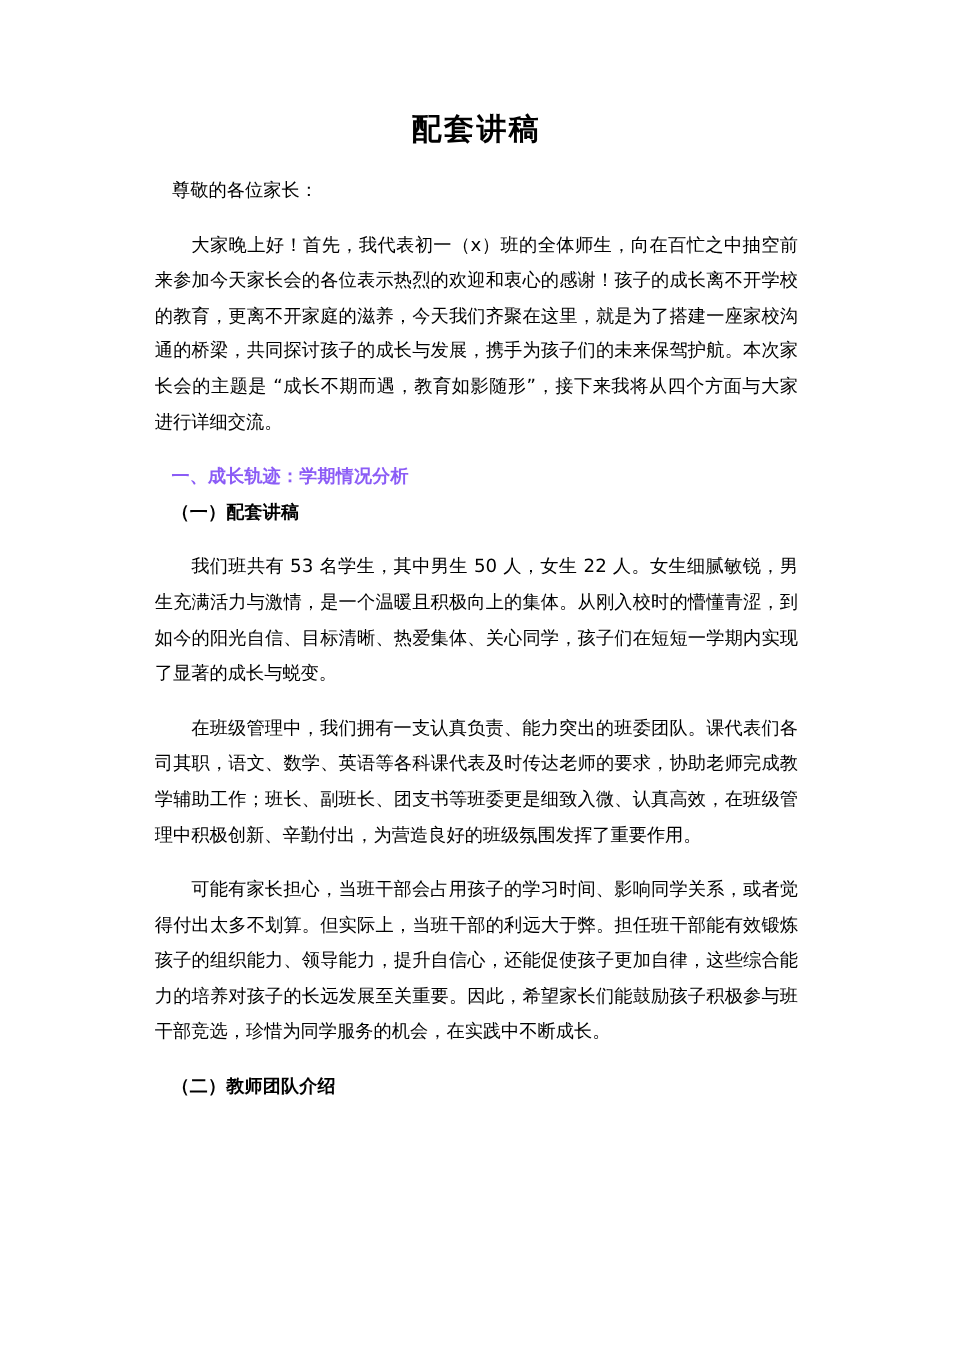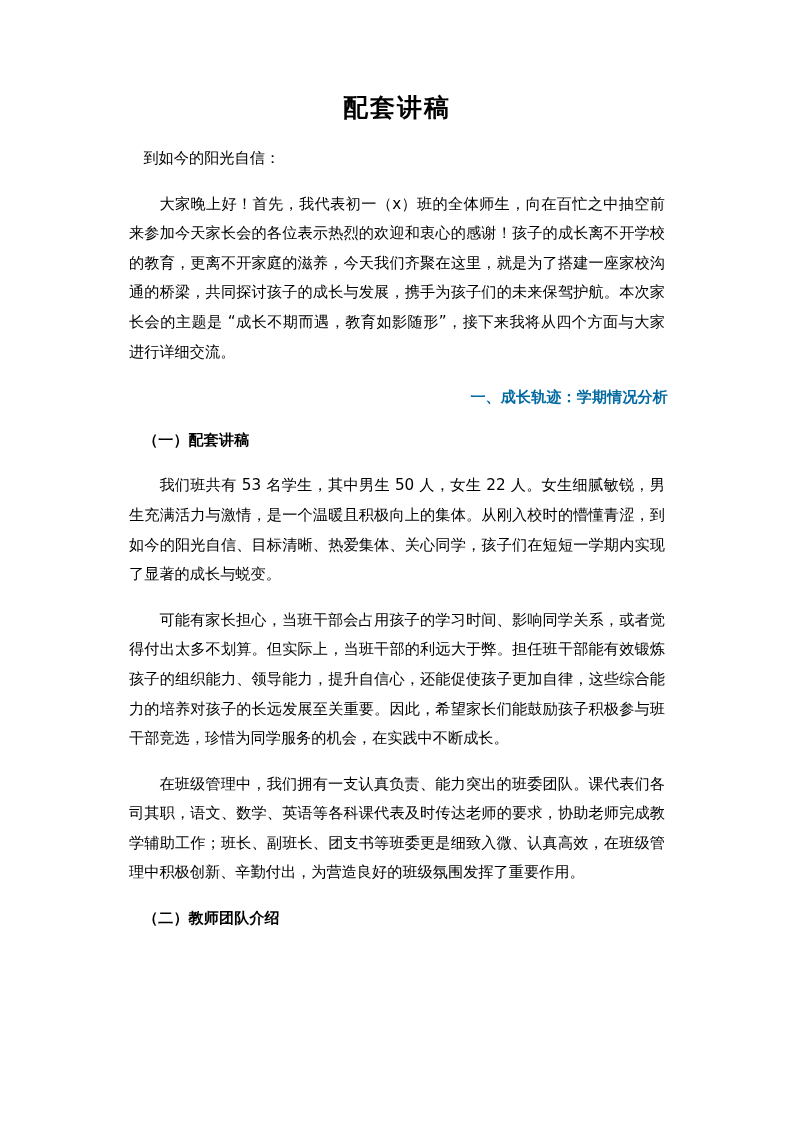--- a/index.html
+++ b/index.html
@@ -57,57 +57,56 @@
     line-height: 29.6px;
     margin: 0;
     text-indent: 2em;
     color: #000000;
   }
   .heading-1 {
     font-family: "DejaVu Serif", "Liberation Serif", serif;
     font-size: 15px;
     font-weight: bold;
     line-height: 29.6px;
-    margin: 13px;
+    margin: 0;
     text-indent: 2em;
-    color: #0369a1;
+    color: #8b5cf6;
     letter-spacing: 0.2px;
-    text-align: right;
   }
   .heading-2 {
     font-family: "DejaVu Serif", "Liberation Serif", serif;
     font-size: 15px;
     font-weight: bold;
     line-height: 29.6px;
     margin: 0;
     text-indent: 2em;
     color: #000000;
     letter-spacing: 0.2px;
   }
 </style>
 </head>
 <body>
 
 <div class="page">
   <div class="doc-body">
 
     <h1 class="doc-title">配套讲稿</h1>
 
-    <p class="salutation">到如今的阳光自信：</p>
+    <p class="salutation">尊敬的各位家长：</p>
 
     <p class="para">大家晚上好！首先，我代表初一（x）班的全体师生，向在百忙之中抽空前来参加今天家长会的各位表示热烈的欢迎和衷心的感谢！孩子的成长离不开学校的教育，更离不开家庭的滋养，今天我们齐聚在这里，就是为了搭建一座家校沟通的桥梁，共同探讨孩子的成长与发展，携手为孩子们的未来保驾护航。本次家长会的主题是 “成长不期而遇，教育如影随形”，接下来我将从四个方面与大家进行详细交流。</p>
 
     <p class="heading-1">一、成长轨迹：学期情况分析</p>
 
     <p class="heading-2">（一）配套讲稿</p>
 
     <p class="para">我们班共有 53 名学生，其中男生 50 人，女生 22 人。女生细腻敏锐，男生充满活力与激情，是一个温暖且积极向上的集体。从刚入校时的懵懂青涩，到如今的阳光自信、目标清晰、热爱集体、关心同学，孩子们在短短一学期内实现了显著的成长与蜕变。</p>
 
+    <p class="para">在班级管理中，我们拥有一支认真负责、能力突出的班委团队。课代表们各司其职，语文、数学、英语等各科课代表及时传达老师的要求，协助老师完成教学辅助工作；班长、副班长、团支书等班委更是细致入微、认真高效，在班级管理中积极创新、辛勤付出，为营造良好的班级氛围发挥了重要作用。</p>
+
     <p class="para">可能有家长担心，当班干部会占用孩子的学习时间、影响同学关系，或者觉得付出太多不划算。但实际上，当班干部的利远大于弊。担任班干部能有效锻炼孩子的组织能力、领导能力，提升自信心，还能促使孩子更加自律，这些综合能力的培养对孩子的长远发展至关重要。因此，希望家长们能鼓励孩子积极参与班干部竞选，珍惜为同学服务的机会，在实践中不断成长。</p>
-
-    <p class="para">在班级管理中，我们拥有一支认真负责、能力突出的班委团队。课代表们各司其职，语文、数学、英语等各科课代表及时传达老师的要求，协助老师完成教学辅助工作；班长、副班长、团支书等班委更是细致入微、认真高效，在班级管理中积极创新、辛勤付出，为营造良好的班级氛围发挥了重要作用。</p>
 
 
     <p class="heading-2">（二）教师团队介绍</p>
 
 
   </div>
 </div>
 
 </body></html>

